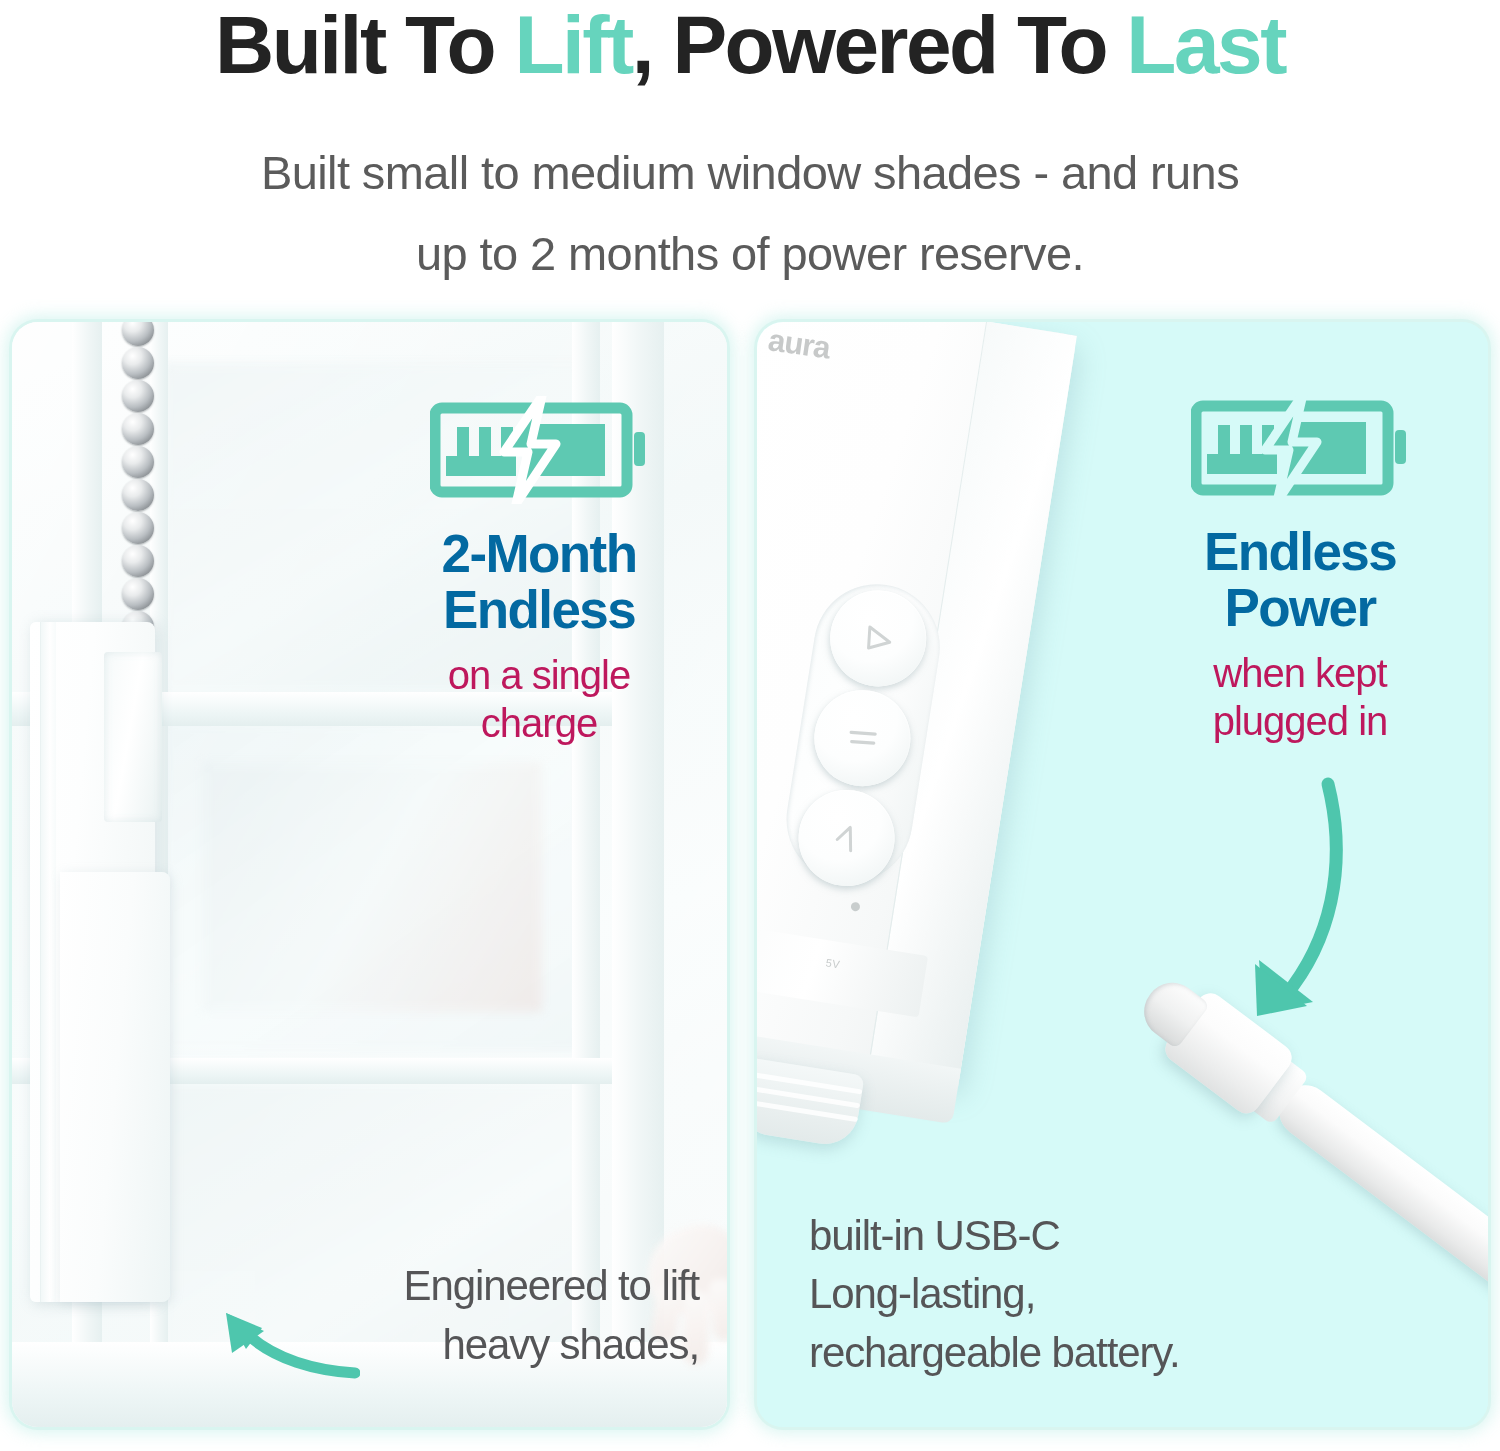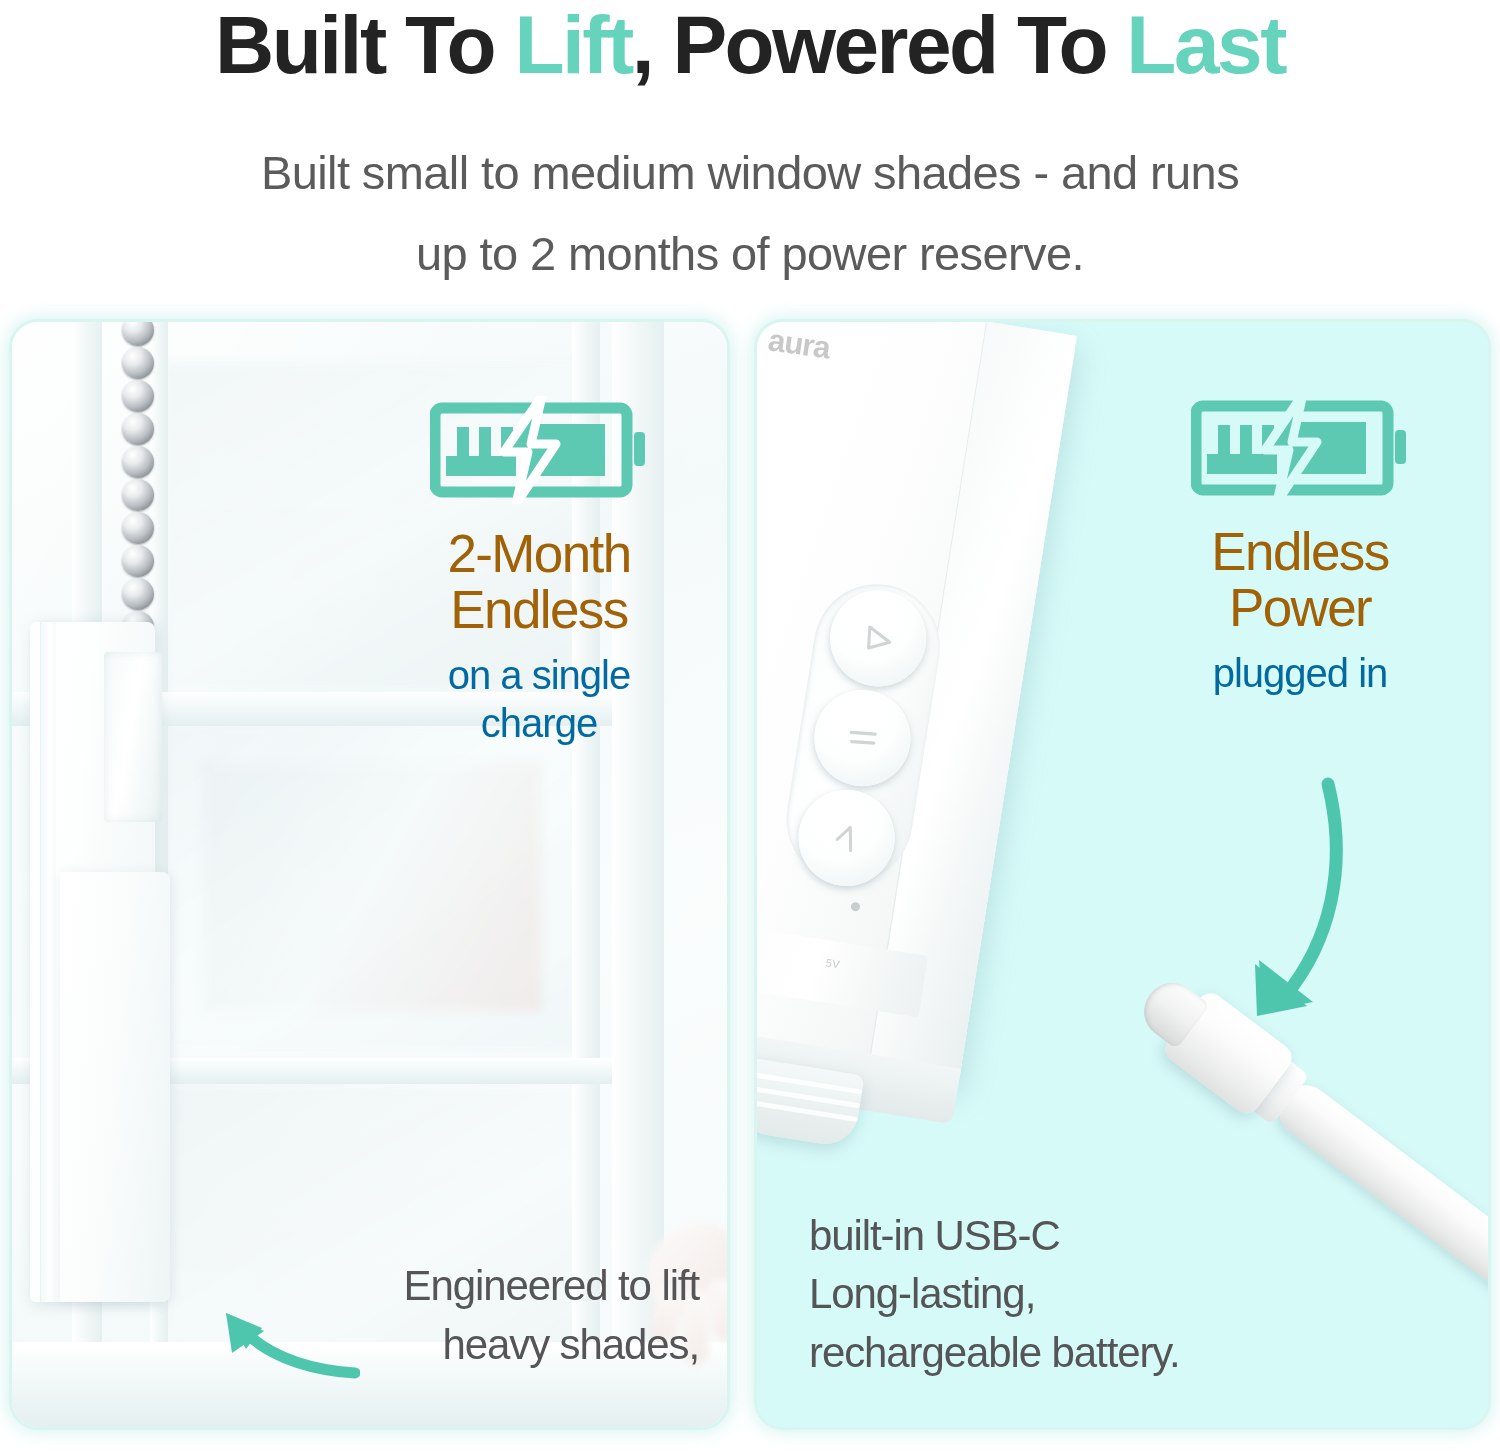--- a/index.html
+++ b/index.html
@@ -181,25 +181,25 @@
   }
 
   
   .feature { position:absolute; text-align:center; }
   .feat-left  { left:362px; top:74px;  width:330px; }
   .feat-right { left:378px; top:72px;  width:330px; }
 
   .bat-icon { display:block; margin:0 auto 22px auto; }
 
   .feat-title {
-    color:#a16207; font-size:53px; font-weight:400;
+    color:#0369a1; font-size:53px; font-weight:700;
     line-height:1.06; letter-spacing:-1.6px;
   }
   .feat-sub {
-    margin-top:14px; color:#0369a1;
+    margin-top:14px; color:#be185d;
     font-size:40px; font-weight:500; line-height:1.18; letter-spacing:-1px;
   }
 
   
   .caption {
     position:absolute; color:#555557;
     font-size:42px; font-weight:400; line-height:1.4; letter-spacing:-1.1px;
   }
   .cap-left  { right:28px; bottom:52px; width:470px; text-align:right;margin-top:12px; }
   .cap-right { left:52px;  bottom:44px; width:480px; text-align:left; }
@@ -373,20 +373,21 @@
         <rect x="95" y="28" width="80" height="52" fill="#5ec9b2"></rect>
         <rect x="16" y="60" width="70" height="20" fill="#5ec9b2"></rect>
         <rect x="204" y="36" width="11" height="34" rx="4" fill="#5ec9b2"></rect>
         <path d="M112 0 L74 56 L98 56 L86 108 L126 48 L101 48 Z" fill="#5ec9b2" stroke="#d6faf8" stroke-width="9" stroke-linejoin="round"></path>
       </svg>
       <div class="feat-title">
         <div>Endless</div>
         <div>Power</div>
       </div>
       <div class="feat-sub">
+        <div>when kept</div>
         <div>plugged in</div>
       </div>
     </div>
 
     <div class="caption cap-right">
       <div>built-in USB-C</div>
       <div>Long-lasting,</div>
       <div>rechargeable battery.</div>
     </div>
 

